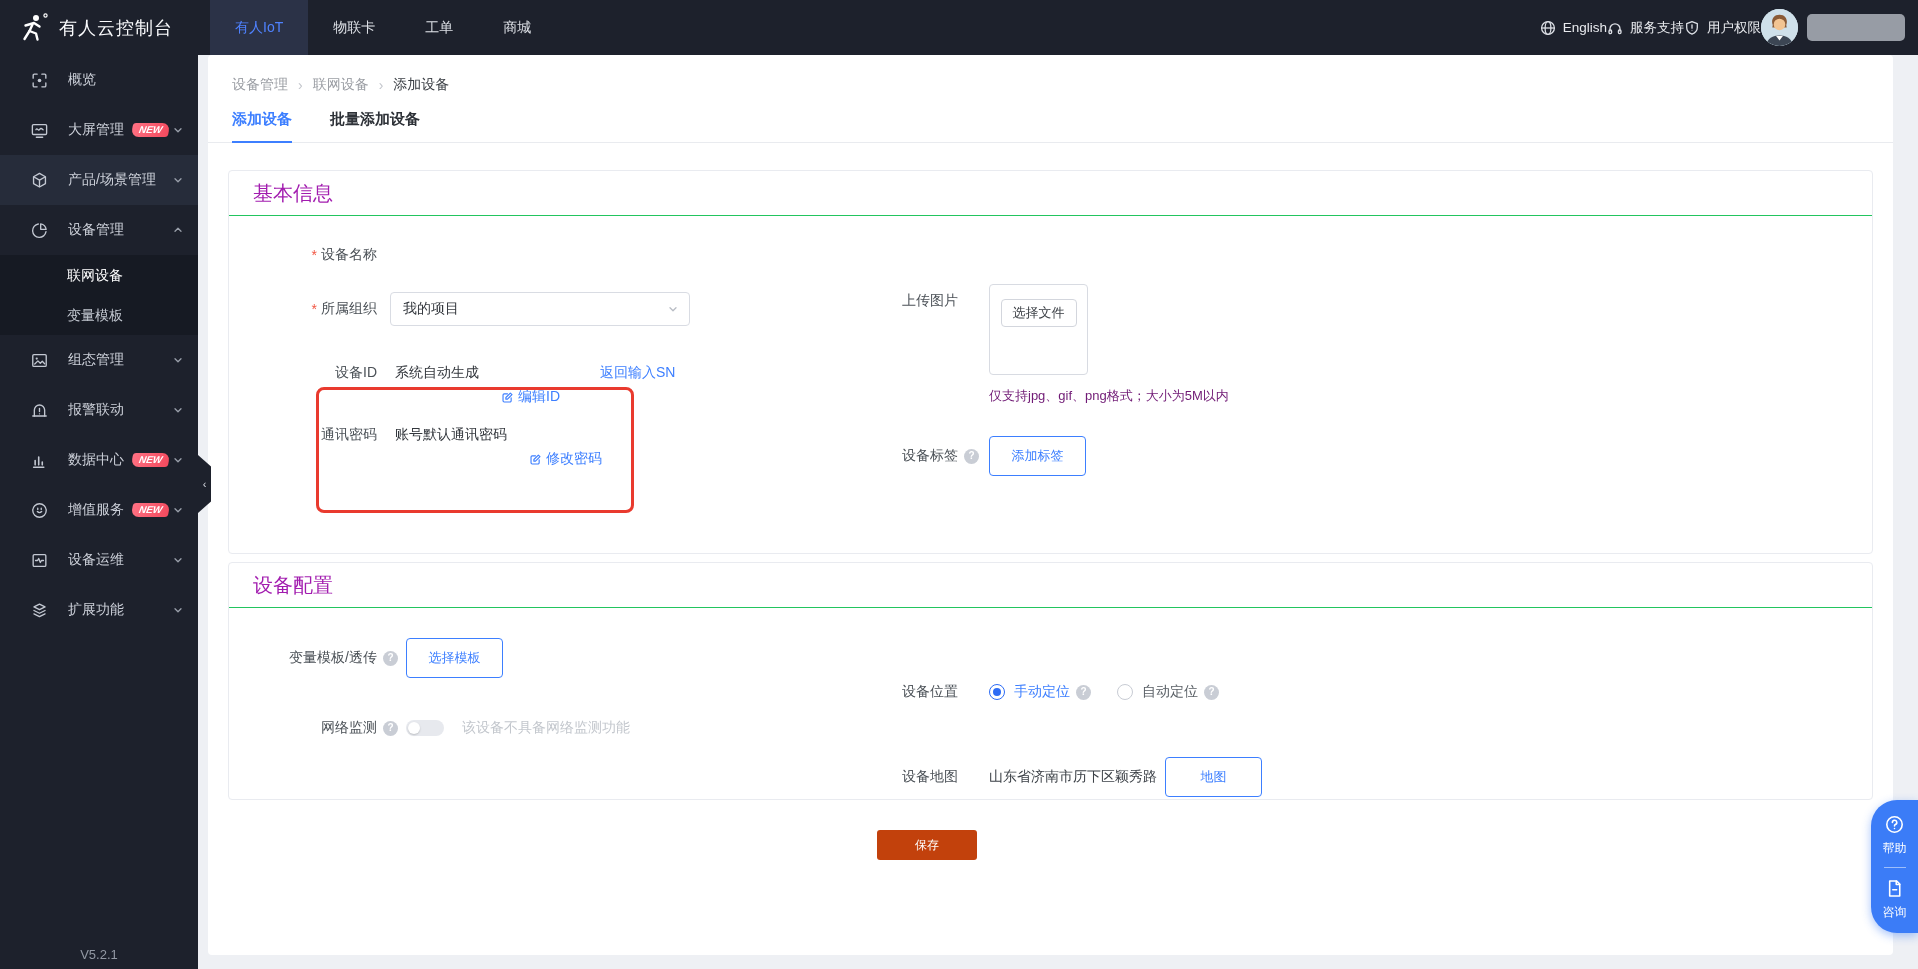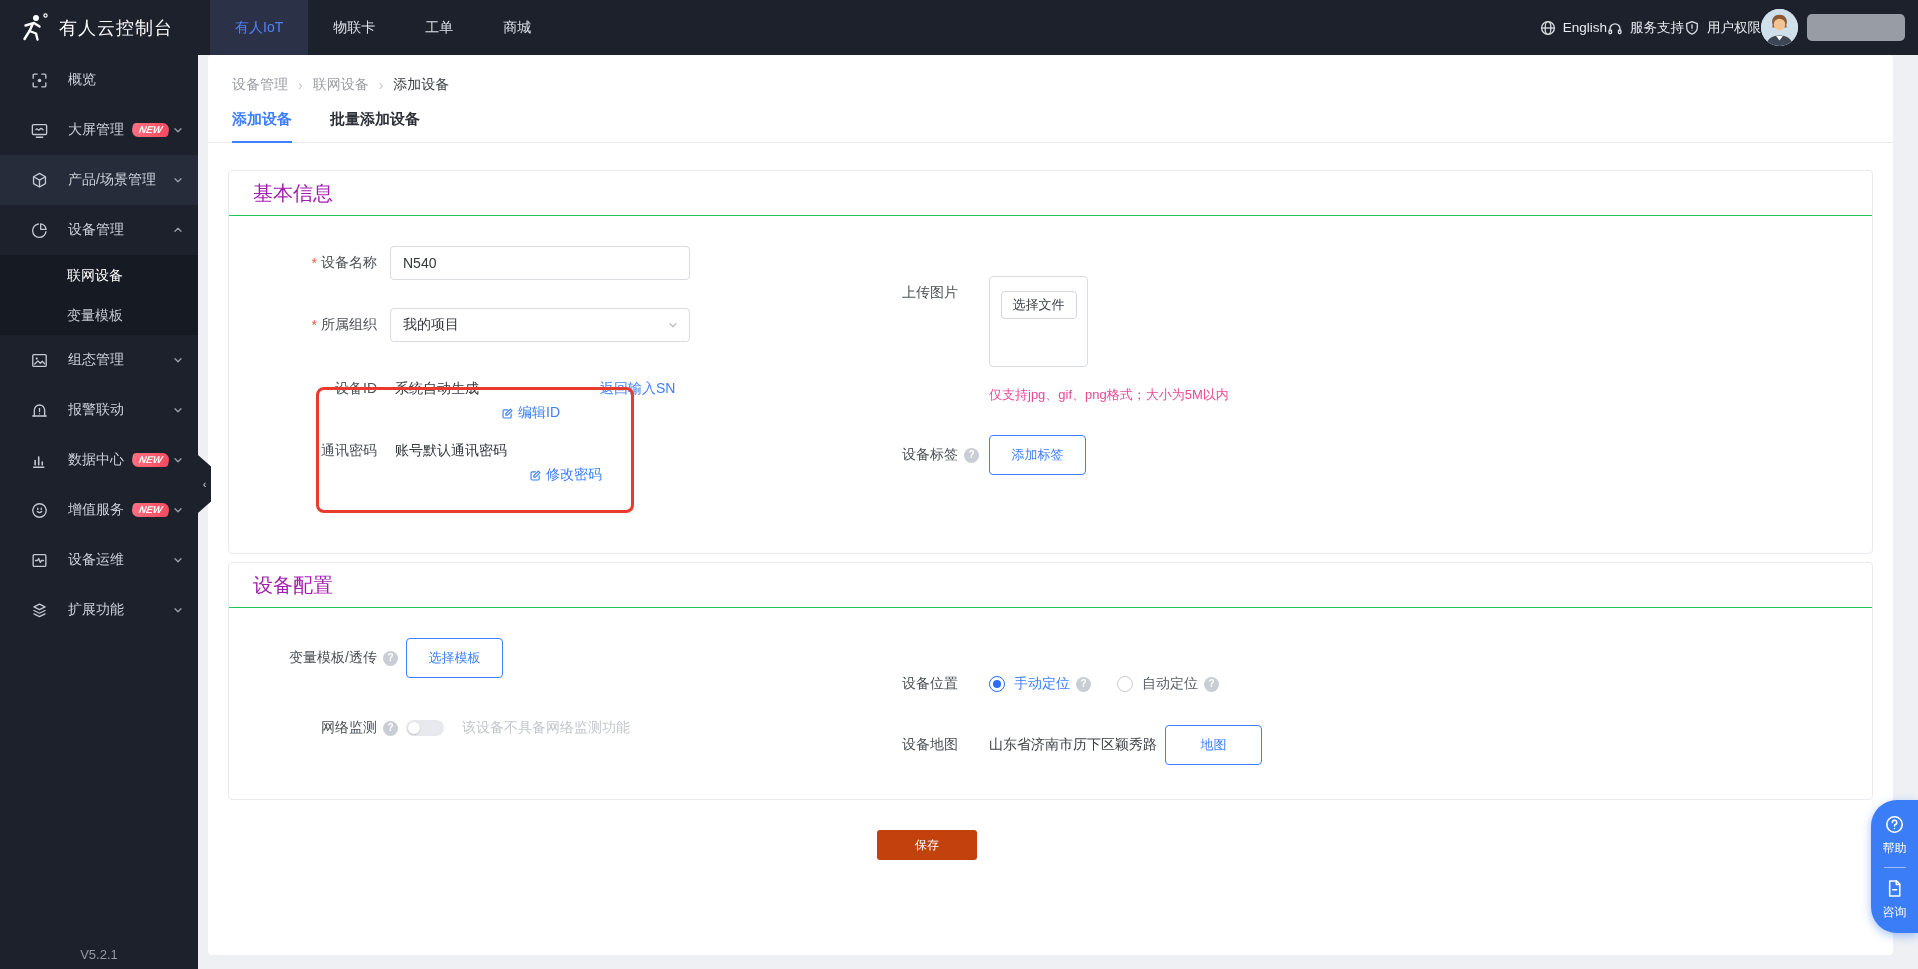--- a/index.html
+++ b/index.html
@@ -76,43 +76,43 @@
   .sel-chevron { width:12px; height:12px; color:#b8bcc4; }
 
   .plain-value { margin-left:18px; font-size:14px; color:#33373d; white-space:nowrap; }
   .link { color:#3d7fff; font-size:14px; display:inline-flex; align-items:center; gap:4px; cursor:pointer; white-space:nowrap; }
   .link-edit { margin-left:22px;margin-top:48px; }
   .link-sn { margin-left:40px; }
   .edit-ic { width:13px; height:13px; }
 
   .red-box { position:absolute; left:87px; top:141px; width:318px; height:126px; border:3px solid #e93a2e; border-radius:8px; pointer-events:none; }
 
-  .right-col { position:absolute; left:673px; top:0; }
+  .right-col { position:absolute; left:673px; top:8px; }
   .rlabel { width:87px; font-size:14px; color:#4b5157; display:flex; align-items:center; gap:6px; flex-shrink:0; white-space:nowrap; }
   .upload-row { display:flex; margin-top:30px; }
   .upload-row .rlabel { align-items:flex-start; padding-top:8px; }
   .upload-box { width:99px; height:91px; border:1px solid #d8dbe2; border-radius:4px; display:flex; justify-content:center; align-items:flex-start; padding-top:14px; background:#fff; }
   .choose-btn { height:28px; padding:0 11px; border:1px solid #d3d6dd; border-radius:4px; background:#fff; font-size:13px; color:#3c4046; display:flex; align-items:center; cursor:pointer; font-family:inherit; white-space:nowrap; }
-  .upload-hint { font-size:13px; color:#ec4899; margin-top:19px; white-space:nowrap; }
+  .upload-hint { font-size:13px; color:#701a75; margin-top:12px; white-space:nowrap; }
   .tags-row { display:flex; align-items:center; margin-top:31px; }
 
   .help-q { width:15px; height:15px; border-radius:50%; background:#c9cdd5; color:#fff; font-size:10px; font-weight:bold; display:inline-flex; align-items:center; justify-content:center; flex-shrink:0; line-height:1; }
   .q-after { margin-left:6px; }
 
   .outline-btn { height:40px; width:97px; border:1px solid #3d7fff; border-radius:4px; background:#fff; color:#3d7fff; font-size:13px; display:inline-flex; align-items:center; justify-content:center; cursor:pointer; font-family:inherit; white-space:nowrap; flex-shrink:0; }
 
   .row-tpl { margin-top:30px; }
   .row-net { margin-top:41px; }
   .toggle { width:38px; height:16px; border-radius:9px; background:#e7e9ee; position:relative; margin-left:8px; flex-shrink:0; cursor:not-allowed; }
   .toggle::after { content:""; position:absolute; left:2px; top:2px; width:12px; height:12px; border-radius:50%; background:#fff; box-shadow:0 1px 2px rgba(0,0,0,.18); }
   .net-note { margin-left:18px; font-size:14px; color:#c3c7cd; white-space:nowrap; }
   .fctrl-tight { margin-left:8px; }
 
   .row-loc { display:flex; align-items:center; margin-top:37px; }
-  .row-map { display:flex; align-items:center; margin-top:32px; }
+  .row-map { display:flex; align-items:center; margin-top:56px; }
   .radio-group { display:flex; align-items:center; }
   .radio { width:16px; height:16px; border-radius:50%; border:1px solid #c8ccd4; background:#fff; position:relative; flex-shrink:0; cursor:pointer; }
   .radio.sel { border-color:#2d6cf5; }
   .radio.sel::after { content:""; position:absolute; inset:3px; border-radius:50%; background:#2d6cf5; }
   .radio-label { margin-left:9px; font-size:14px; white-space:nowrap; cursor:pointer; }
   .radio-label.on { color:#3d7fff; }
   .radio-label.off { color:#5a6066; }
   .radio-gap { width:26px; }
   .map-addr { font-size:14px; color:#3c4147; white-space:nowrap; }
   .map-btn { margin-left:8px; }
@@ -348,21 +348,20 @@
 
         <section class="icard">
           <div class="icard-header">基本信息</div>
           <div class="icard-body basic-body">
 
             <div class="frow row-name">
               <span class="flabel">
                   <span class="req-star">*</span>
                   <span>设备名称</span>
                 </span>
-              <input class="text-input fctrl" type="text" value="N540" style="">
             </div>
 
             <div class="frow row-org">
               <span class="flabel">
                   <span class="req-star">*</span>
                   <span>所属组织</span>
                 </span>
               <div class="select-box fctrl">
                 <span>我的项目</span>
                 <svg class="sel-chevron" viewBox="0 0 14 14" fill="none" stroke="currentColor" stroke-width="1.5" stroke-linecap="round" stroke-linejoin="round">

